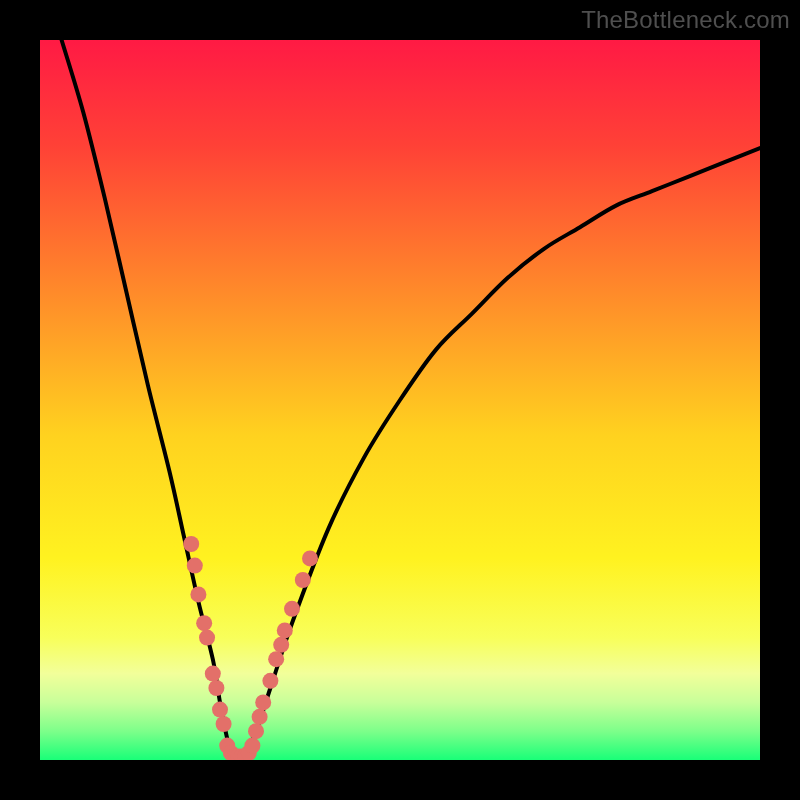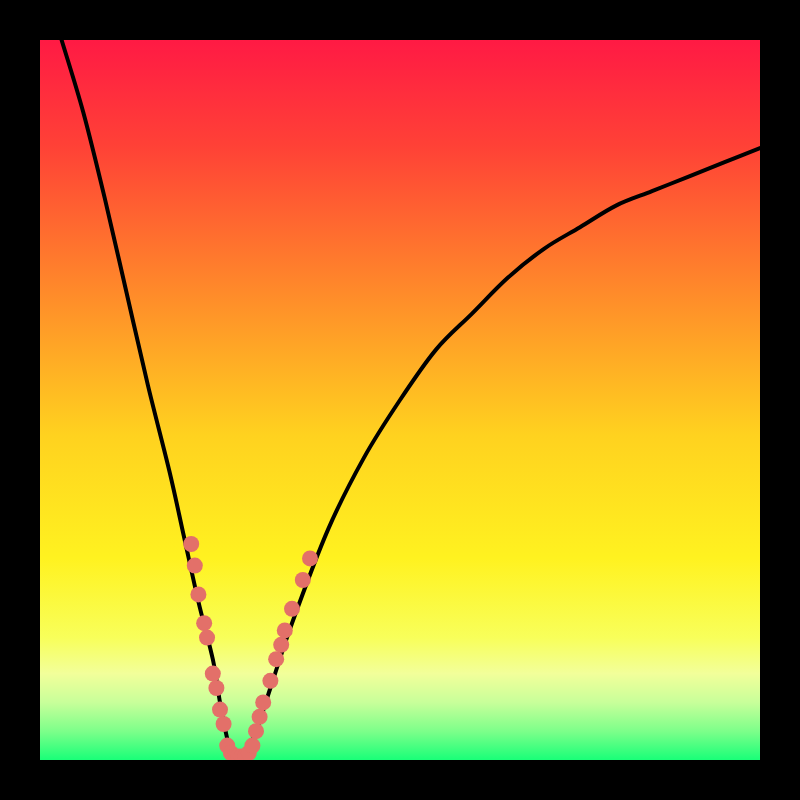--- a/index.html
+++ b/index.html
@@ -94,13 +94,14 @@
           <circle cx="230.4" cy="640.8" r="8" fill="#e37069"></circle>
           <circle cx="236.15999999999997" cy="619.2" r="8" fill="#e37069"></circle>
           <circle cx="241.20000000000002" cy="604.8" r="8" fill="#e37069"></circle>
           <circle cx="244.8" cy="590.4" r="8" fill="#e37069"></circle>
           <circle cx="251.99999999999997" cy="568.8" r="8" fill="#e37069"></circle>
           <circle cx="262.8" cy="540" r="8" fill="#e37069"></circle>
           <circle cx="270" cy="518.4" r="8" fill="#e37069"></circle>
         </g>
     </svg>
   </div>
+  <div class="watermark">TheBottleneck.com</div>
 </div>
 
 </body></html>

